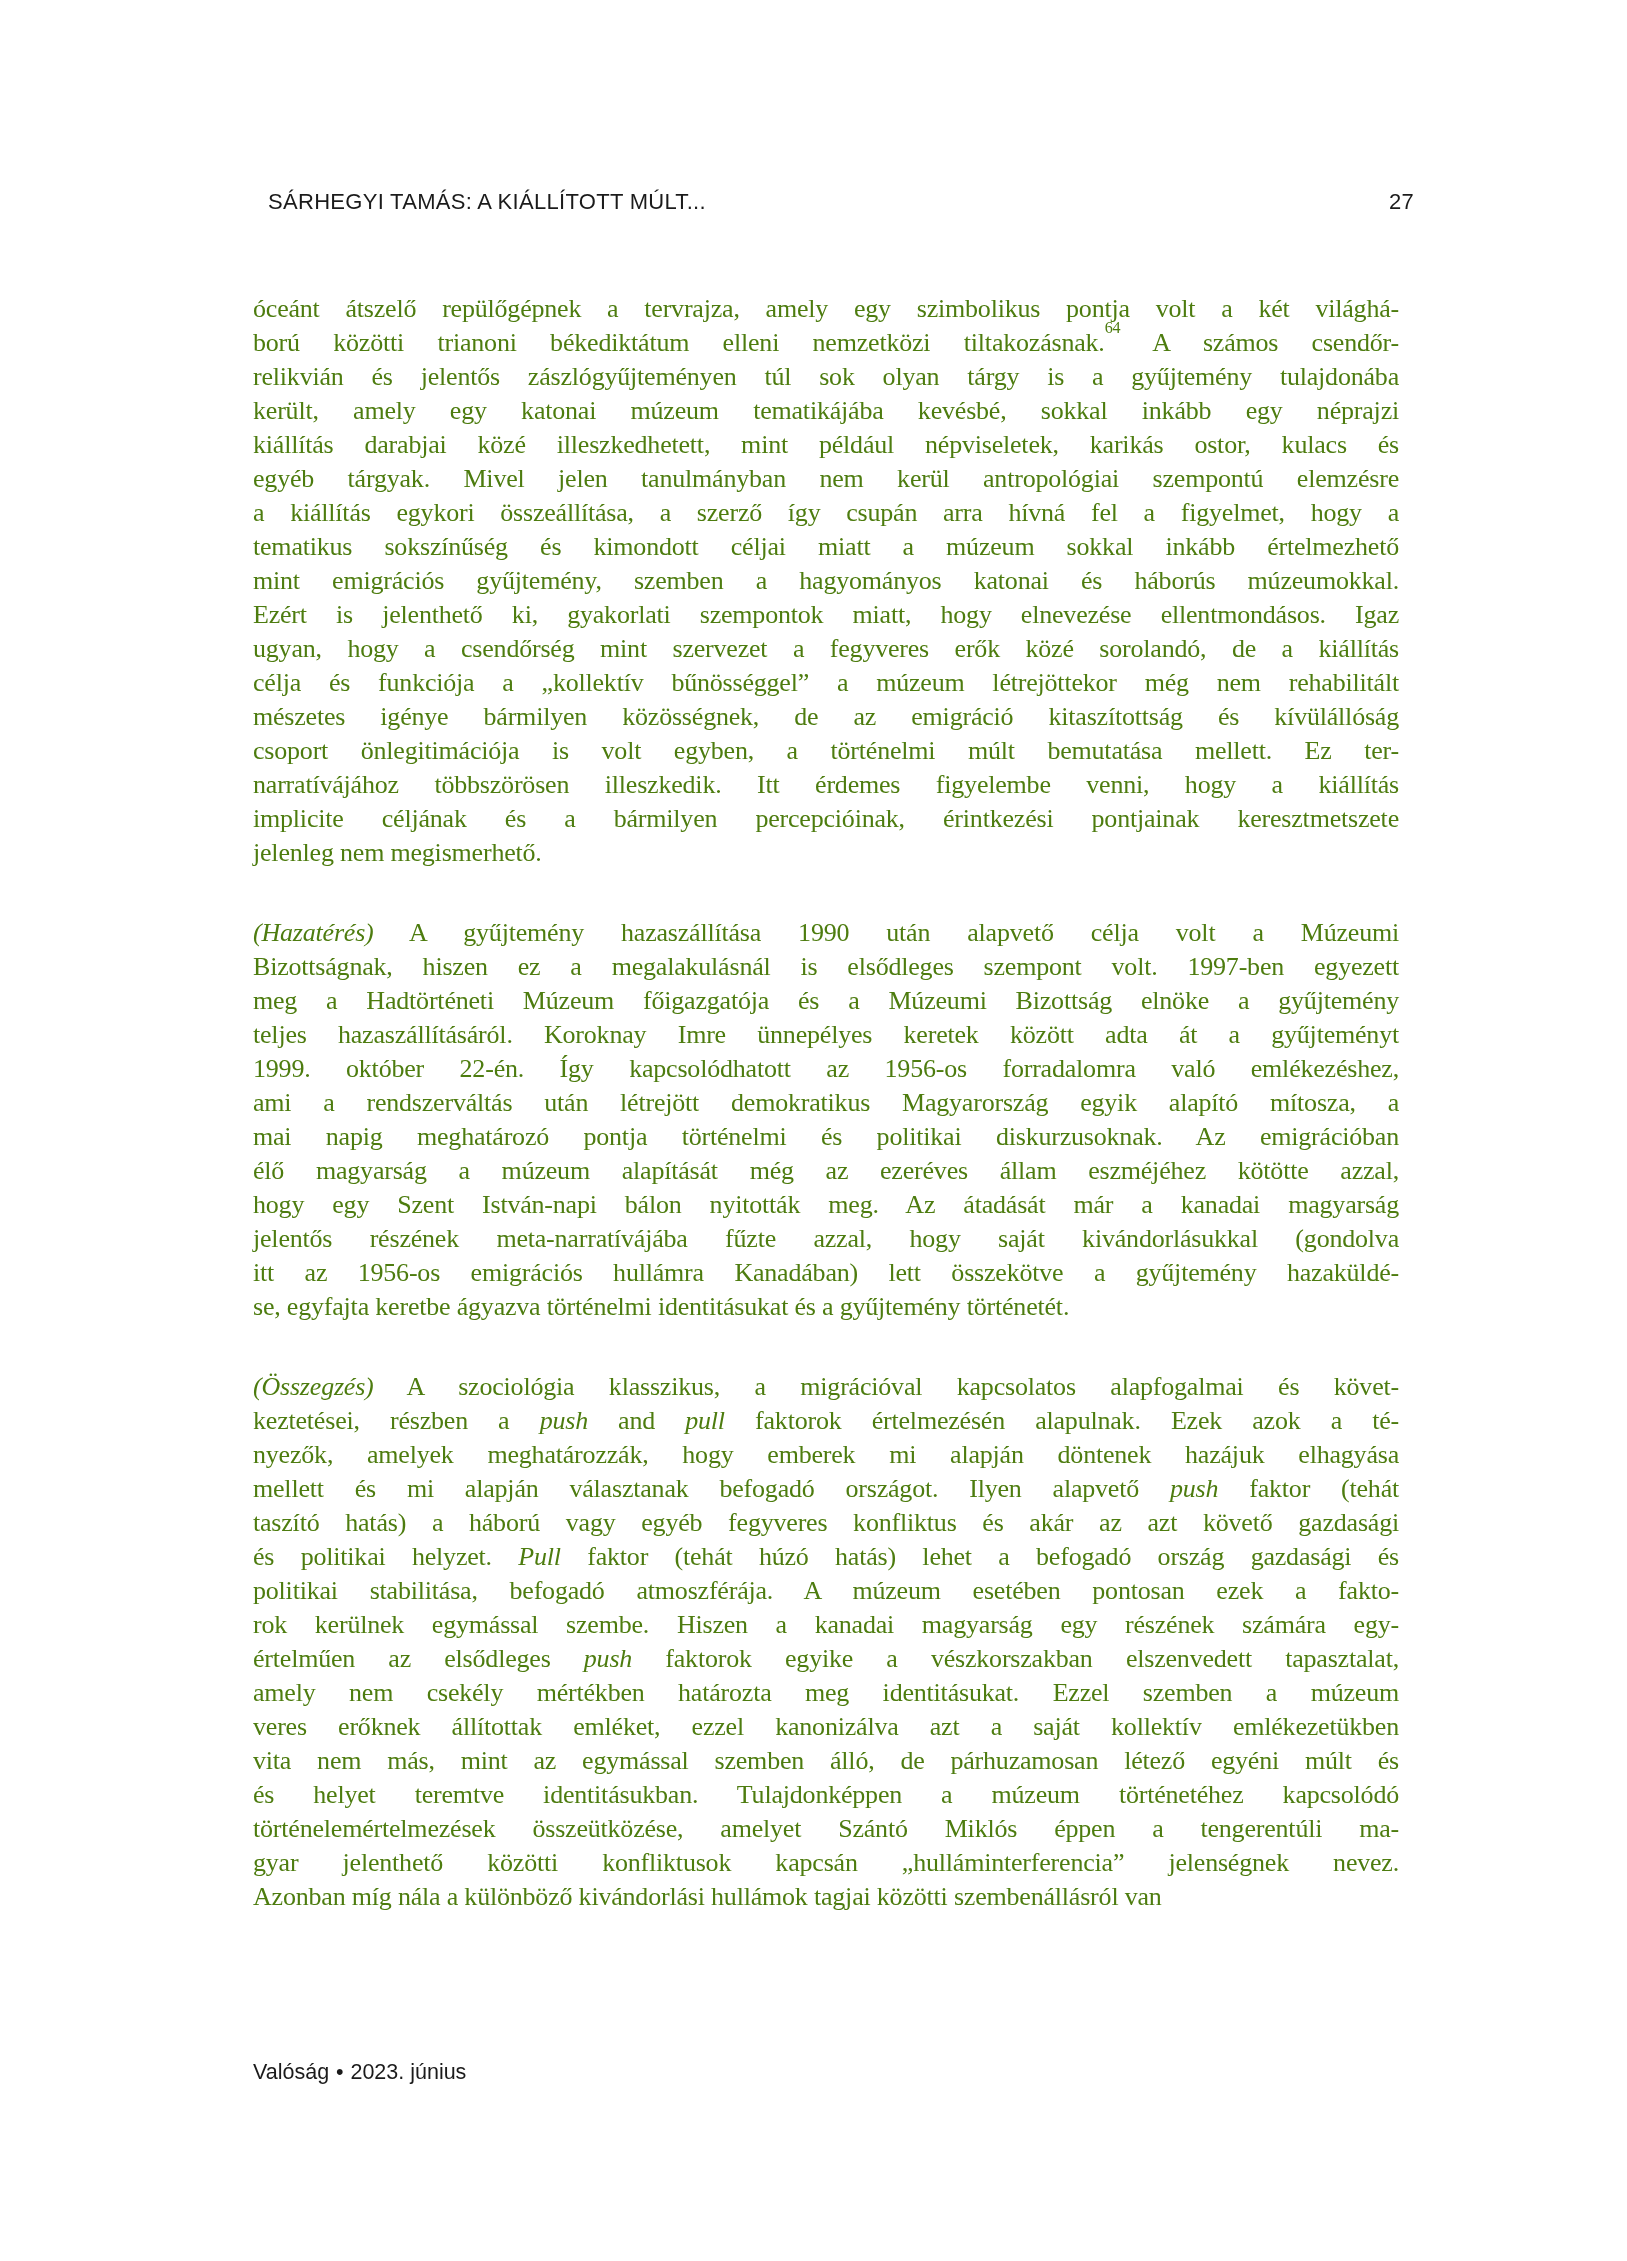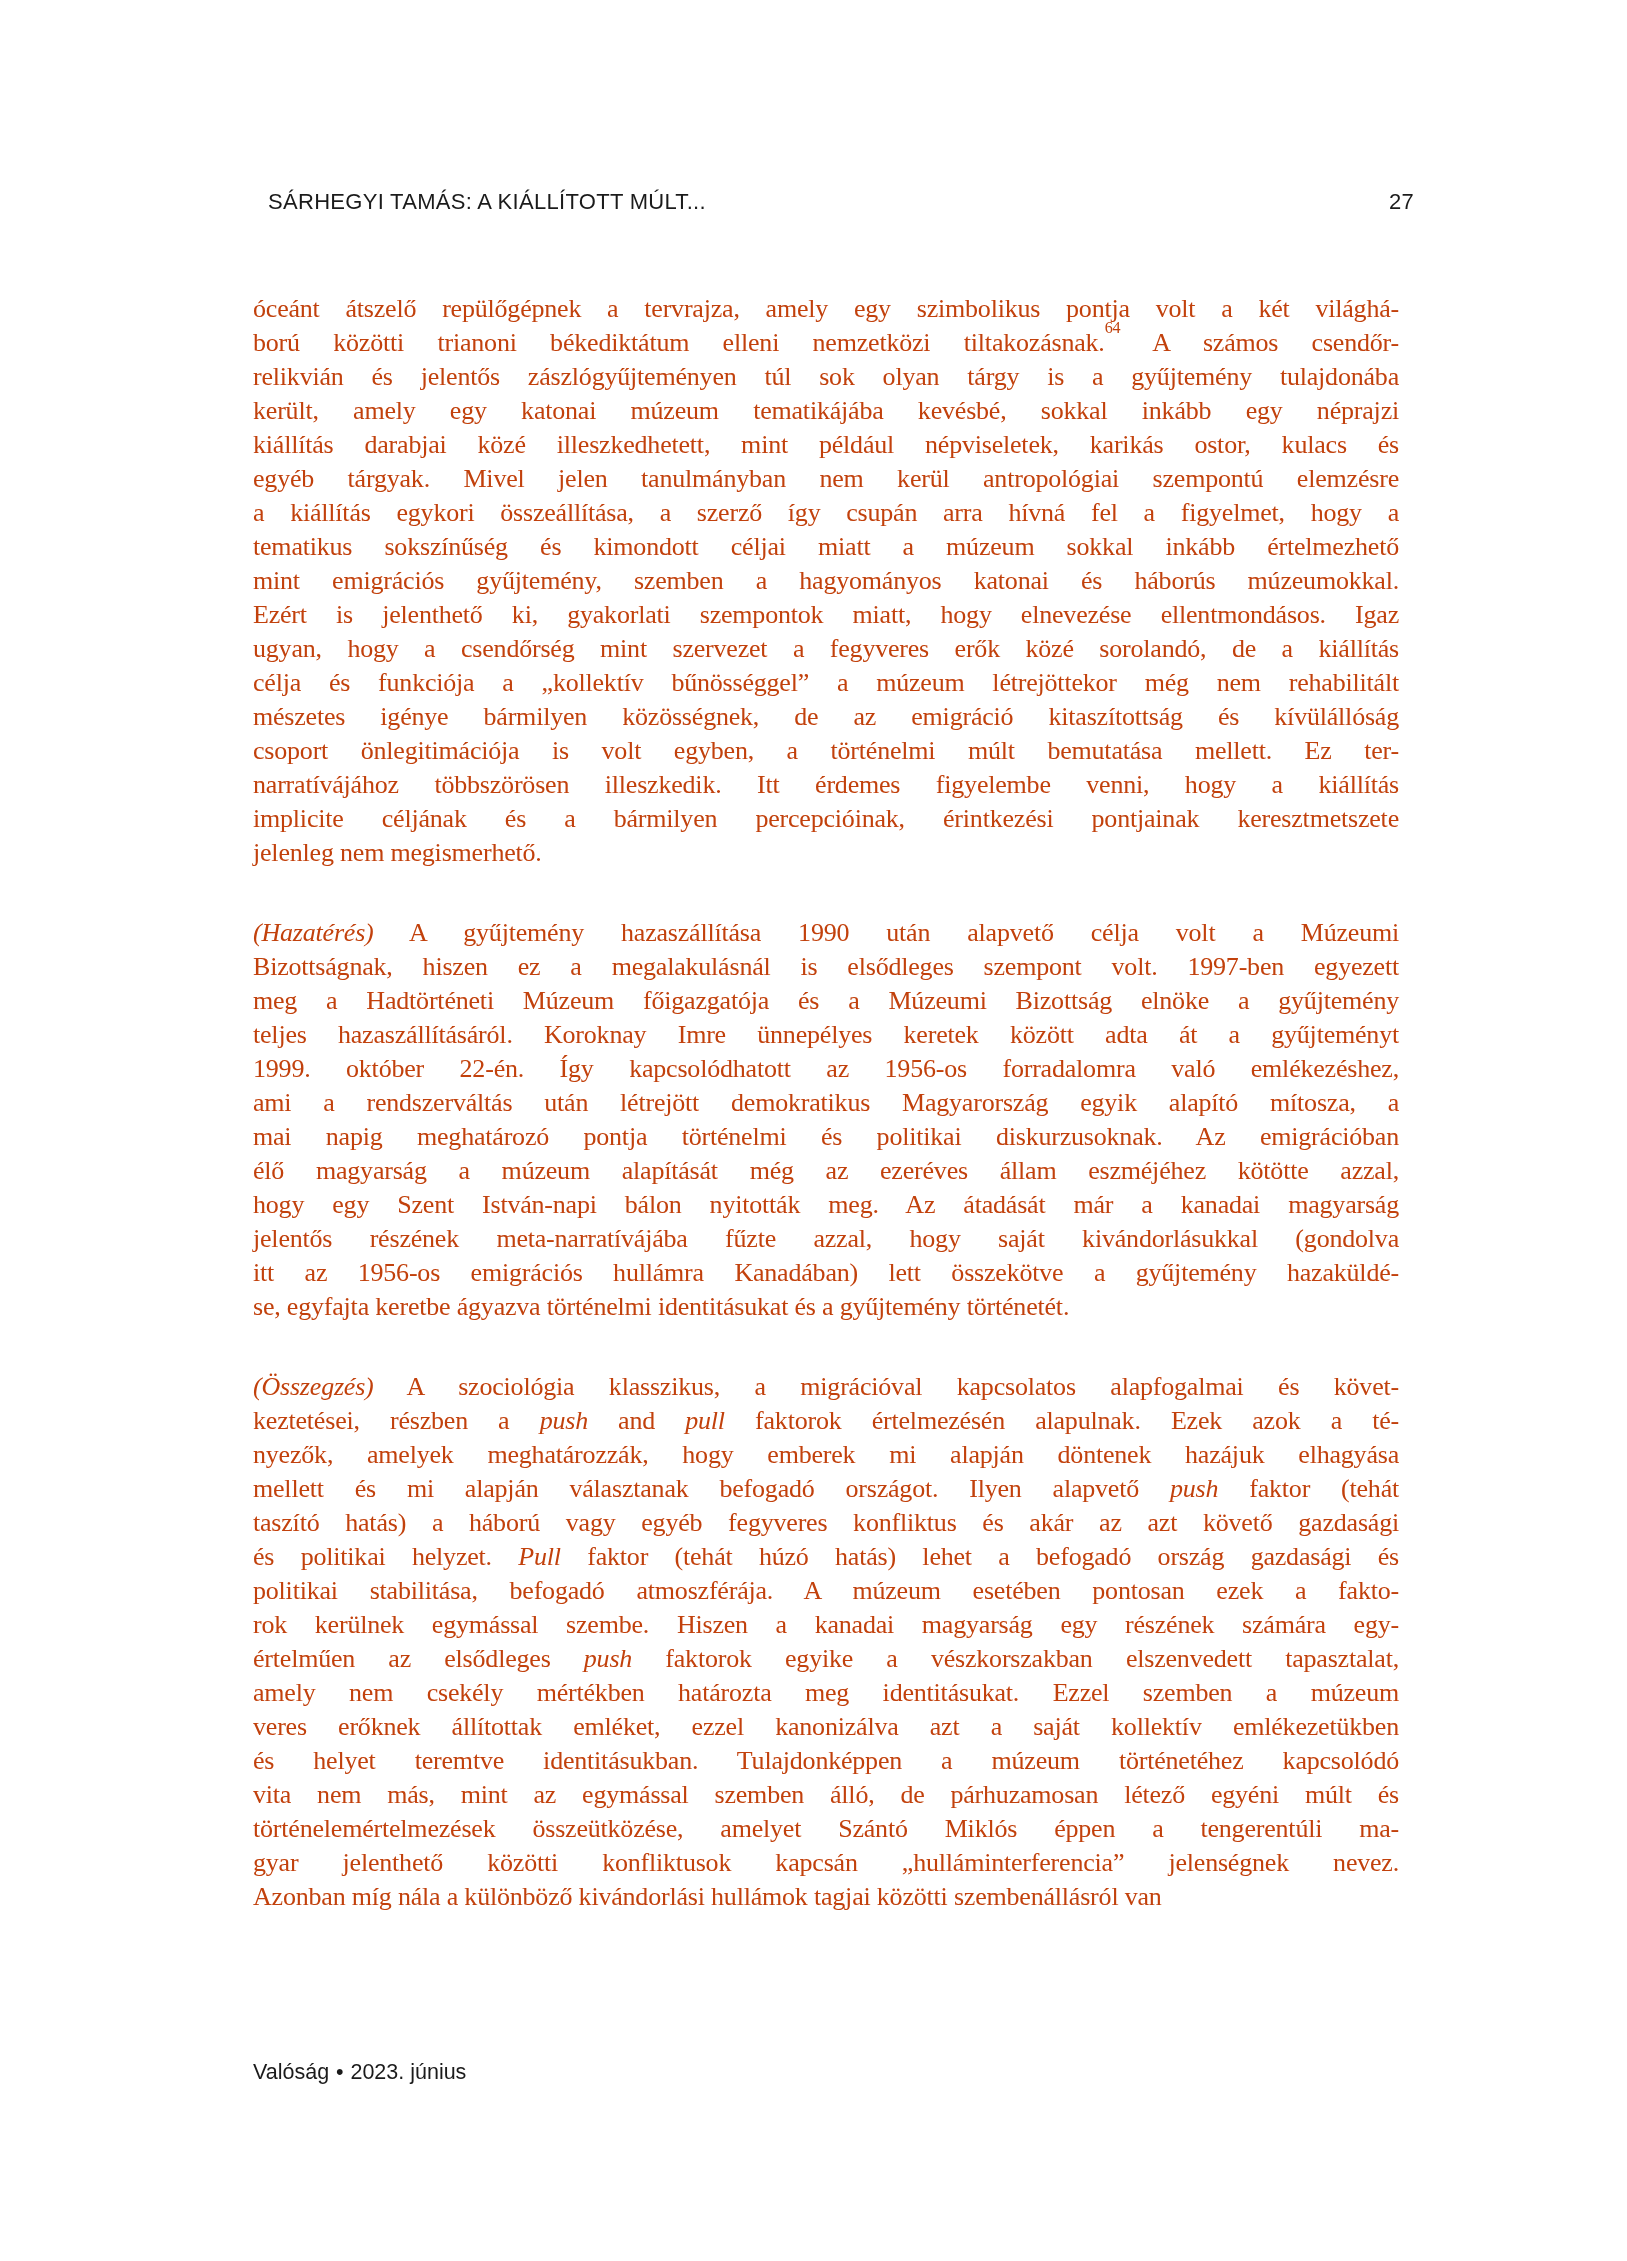--- a/index.html
+++ b/index.html
@@ -29,21 +29,21 @@
     white-space: nowrap;
   }
   .content {
     position: absolute;
     top: 292px;
     left: 253px;
     width: 1146px;
     font-family: "Liberation Serif", serif;
     font-size: 26px;
     line-height: 34px;
-    color: #c2410c;
+    color: #4d7c0f;
     letter-spacing: -0.2px;
   }
   .para {
     margin: 0;
   }
   .para + .para {
     margin-top: 46px;
   }
   .line {
     display: block;
@@ -121,22 +121,22 @@
         <span class="line">keztetései, részben a <i>push</i> and <i>pull</i> faktorok értelmezésén alapulnak. Ezek azok a té-</span>
         <span class="line">nyezők, amelyek meghatározzák, hogy emberek mi alapján döntenek hazájuk elhagyása</span>
         <span class="line">mellett és mi alapján választanak befogadó országot. Ilyen alapvető <i>push</i> faktor (tehát</span>
         <span class="line">taszító hatás) a háború vagy egyéb fegyveres konfliktus és akár az azt követő gazdasági</span>
         <span class="line">és politikai helyzet. <i>Pull</i> faktor (tehát húzó hatás) lehet a befogadó ország gazdasági és</span>
         <span class="line">politikai stabilitása, befogadó atmoszférája. A múzeum esetében pontosan ezek a fakto-</span>
         <span class="line">rok kerülnek egymással szembe. Hiszen a kanadai magyarság egy részének számára egy-</span>
         <span class="line">értelműen az elsődleges <i>push</i> faktorok egyike a vészkorszakban elszenvedett tapasztalat,</span>
         <span class="line">amely nem csekély mértékben határozta meg identitásukat. Ezzel szemben a múzeum</span>
         <span class="line">veres erőknek állítottak emléket, ezzel kanonizálva azt a saját kollektív emlékezetükben</span>
+        <span class="line">vita nem más, mint az egymással szemben álló, de párhuzamosan létező egyéni múlt és</span>
         <span class="line">és helyet teremtve identitásukban. Tulajdonképpen a múzeum történetéhez kapcsolódó</span>
-        <span class="line">vita nem más, mint az egymással szemben álló, de párhuzamosan létező egyéni múlt és</span>
         <span class="line">történelemértelmezések összeütközése, amelyet Szántó Miklós éppen a tengerentúli ma-</span>
         <span class="line">gyar jelenthető közötti konfliktusok kapcsán „hulláminterferencia” jelenségnek nevez.</span>
         <span class="line last">Azonban míg nála a különböző kivándorlási hullámok tagjai közötti szembenállásról van</span>
       </p>
     </main>
 
   <footer class="running-footer">
     <span>Valóság</span>
     <span>•</span>
     <span>2023. június</span>

